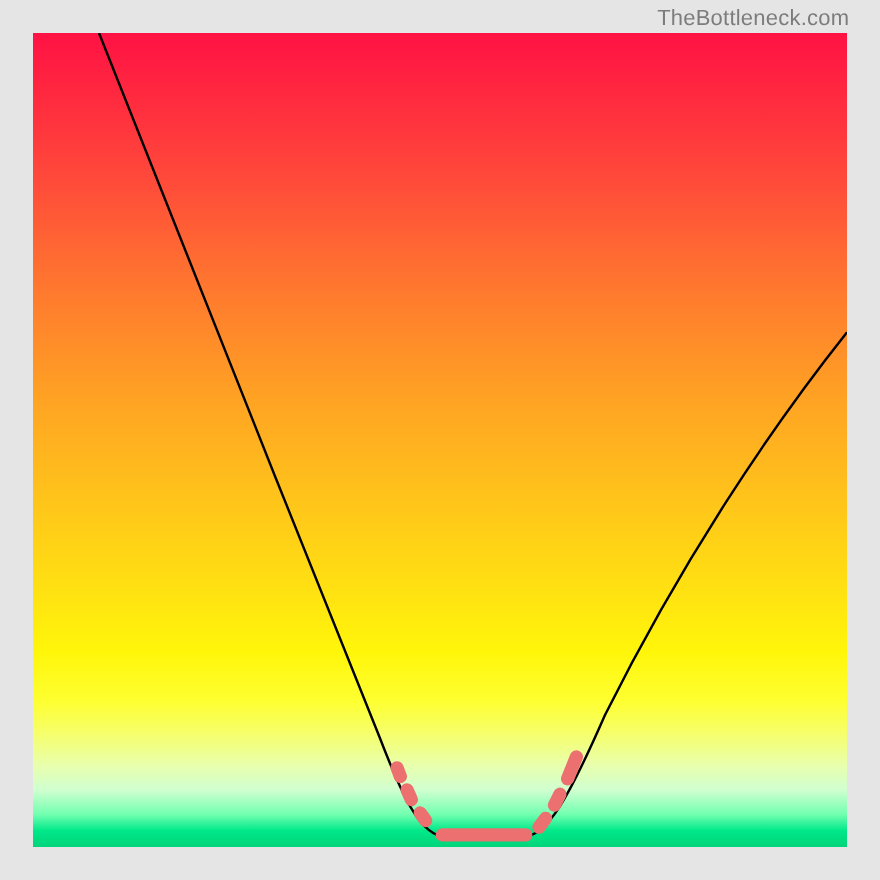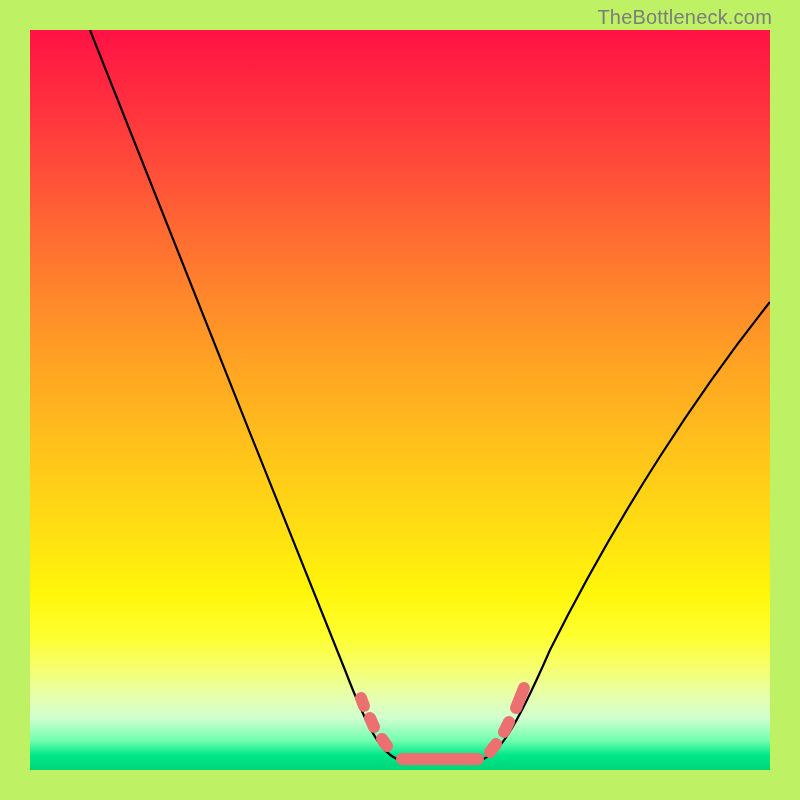--- a/index.html
+++ b/index.html
@@ -9,21 +9,21 @@
     height: 800px;
     overflow: hidden;
     background: #000;
     font-family: Arial, Helvetica, sans-serif;
   }
   .frame {
     position: absolute;
     top: 0; left: 0;
     width: 800px;
     height: 800px;
-    background: #bef264;
+    background: #e5e5e5;
   }
   .plot {
     position: absolute;
     top: 30px;
     left: 30px;
     width: 740px;
     height: 740px;
     background: linear-gradient(to bottom,
       #ff1244 0%,
       #ff2a3f 8%,

